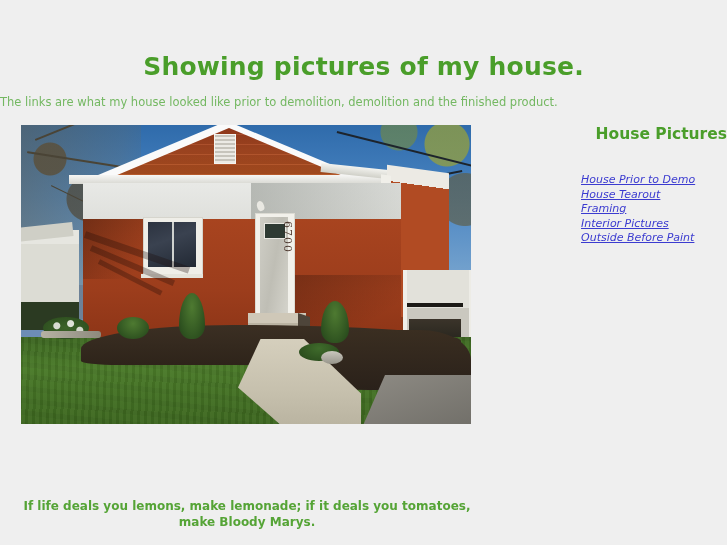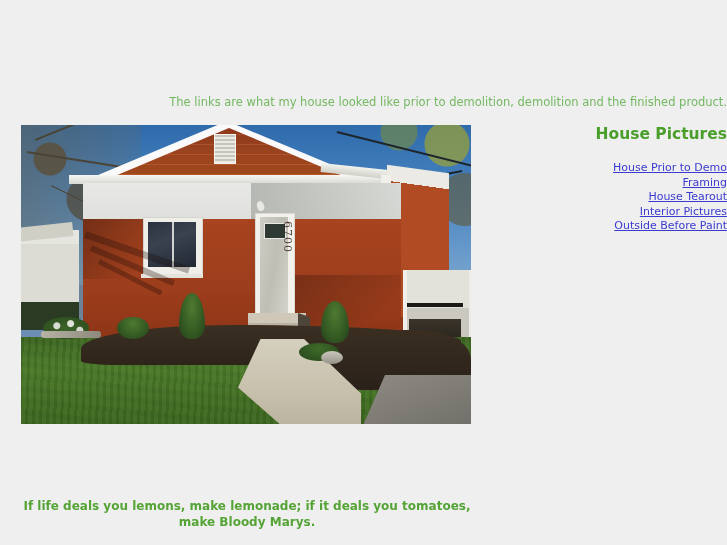--- a/index.html
+++ b/index.html
@@ -29,21 +29,21 @@
     font-weight: bold;
     color: #4a9e2a;
     letter-spacing: 0.2px;
     line-height: 28px;
   }
   .page-subtitle {
     position: absolute;
     left: 0;
     top: 83px;
     width: 727px;
-    text-align: right;
+    text-align: left;
     font-size: 11.5px;
     font-weight: normal;
     color: #74b862;
     line-height: 14px;
   }
 
   
   .photo-frame {
     position: absolute;
     left: 21px;
@@ -393,27 +393,28 @@
     text-align: right;
     padding-right: 0;
   }
   .sidebar-heading {
     font-size: 15.5px;
     font-weight: bold;
     color: #4a9e2a;
     line-height: 20px;
     white-space: nowrap;
     text-align: right;
-    margin-bottom: 16px;
+    margin-bottom: 28px;
   }
   .link-list {
     list-style: none;
     margin: 0;
     padding: 0;
-    text-align: right;
+    text-align: left;
+    font-style: italic;
   }
   .link-list li { line-height: 12.6px; white-space: nowrap; }
   .link-list a {
     font-size: 11px;
     color: #3b3bd0;
     text-decoration: underline;
     cursor: pointer;
   }
 
   
@@ -427,20 +428,21 @@
     font-weight: bold;
     color: #55a436;
     line-height: 16px;
   }
 </style>
 </head>
 <body>
 
 <div id="page">
 
+  <h1 class="page-title">Showing pictures of my house.</h1>
 
   <p class="page-subtitle">The links are what my house looked like prior to demolition, demolition and the finished product.</p>
 
   <div class="photo-frame">
     <div class="photo">
 
       <div class="sky"></div>
       <div class="tree-left"></div>
       <div class="tree-right"></div>
 
@@ -509,22 +511,22 @@
       <div class="shadow-diag" style="left:64px;top:106px;width:110px;height:7px;transform:rotate(19deg);"></div>
       <div class="shadow-diag" style="left:70px;top:120px;width:90px;height:6px;transform:rotate(23deg);"></div>
       <div class="shadow-diag" style="left:78px;top:134px;width:70px;height:5px;transform:rotate(27deg);"></div>
     </div>
   </div>
 
   <div class="sidebar">
     <div class="sidebar-heading">House Pictures</div>
     <ul class="link-list">
       <li><a href="#">House Prior to Demo</a></li>
+      <li><a href="#">House Tearout</a></li>
       <li><a href="#">Framing</a></li>
-      <li><a href="#">House Tearout</a></li>
       <li><a href="#">Interior Pictures</a></li>
       <li><a href="#">Outside Before Paint</a></li>
     </ul>
   </div>
 
   <div class="footer-quote">If life deals you lemons, make lemonade; if it deals you tomatoes, make Bloody Marys.</div>
 
 </div>
 
 </body></html>

